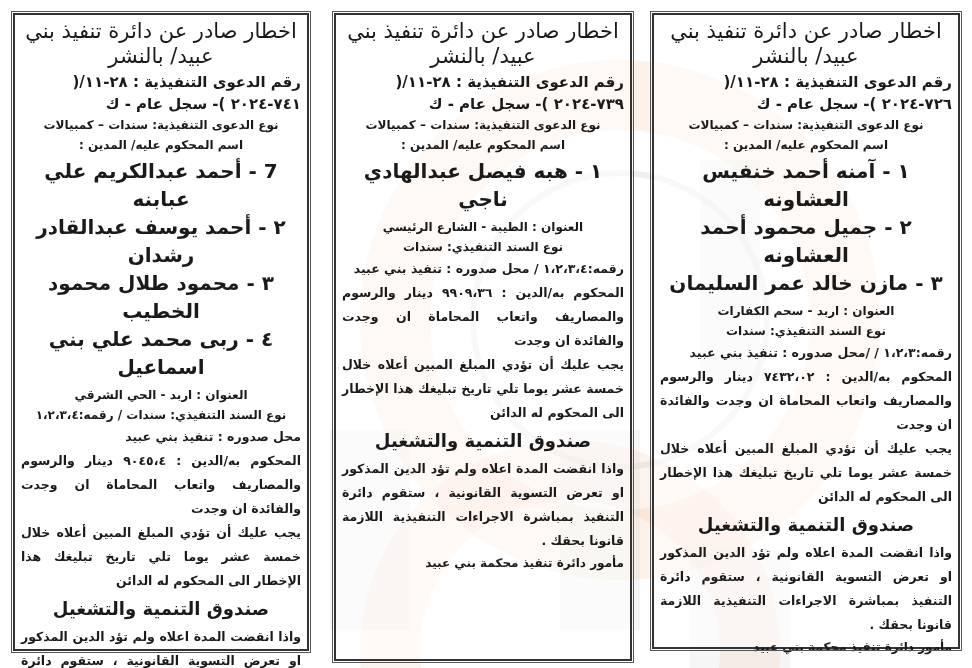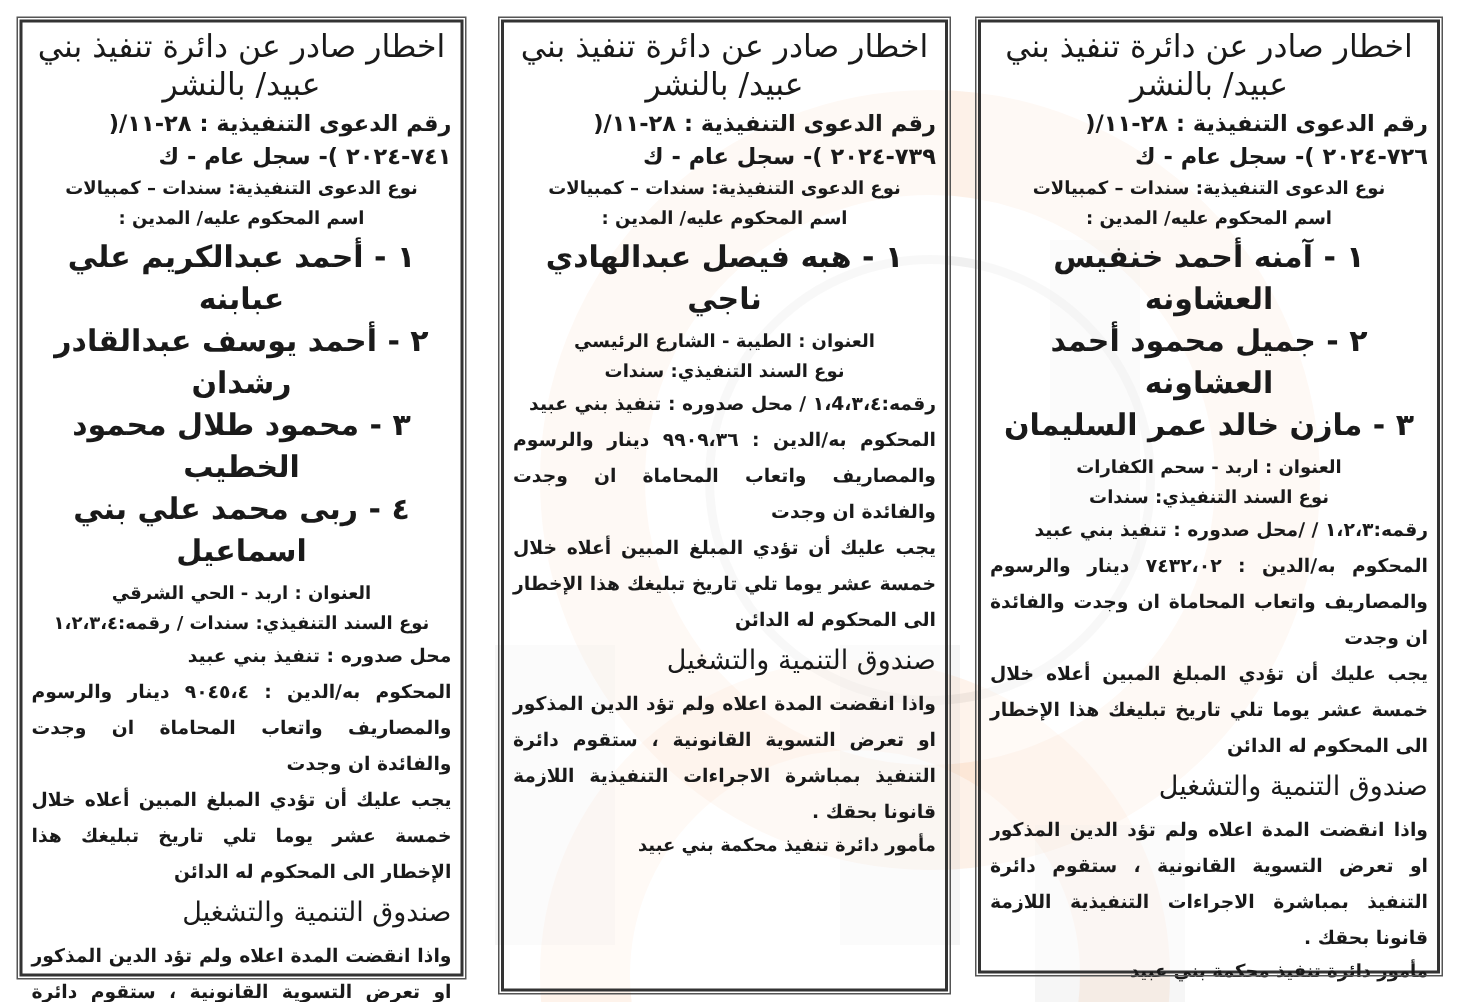--- a/index.html
+++ b/index.html
@@ -12,21 +12,21 @@
   .notice{position:absolute;top:13px;border:2px solid #333;outline:1px solid #555;outline-offset:1px;box-sizing:border-box;padding:4px 6px 4px 6px;direction:rtl;text-align:right;background:rgba(255,255,255,0.55);}
   .n-right{left:652px;width:308px;height:636px;}
   .n-mid{left:334px;width:298px;height:648px;}
   .n-left{left:13px;width:296px;height:638px;}
   .title{font-weight:normal;font-size:21px;line-height:25px;text-align:center;margin:0 0 2px 0;}
   .case{font-weight:bold;font-size:15px;line-height:22px;}
   .small{font-weight:bold;font-size:12px;line-height:20px;text-align:center;}
   .names{font-weight:bold;font-size:20px;line-height:28px;text-align:center;margin:2px 0 4px;}
   .name{display:block;}
   .body{font-weight:bold;font-size:12.5px;line-height:24px;text-align:justify;}
-  .fund{font-weight:normal;font-size:18px;line-height:24px;text-align:right;margin:4px 0;}
+  .fund{font-weight:bold;font-size:18px;line-height:24px;text-align:center;margin:4px 0;}
   .sign{font-weight:bold;font-size:12px;line-height:20px;}
 </style>
 </head>
 <body>
 
 <div class="watermark wm-ring"></div>
 <div class="watermark wm-ring2"></div>
 <div class="watermark wm-ring3"></div>
 <div class="watermark wm-bar" style="left:330px;top:430px;width:80px;height:200px;"></div>
 <div class="watermark wm-bar" style="left:560px;top:430px;width:80px;height:200px;"></div>
@@ -56,35 +56,35 @@
 <div class="notice n-mid">
   <div class="title">اخطار صادر عن دائرة تنفيذ بني عبيد/ بالنشر</div>
   <div class="case">رقم الدعوى التنفيذية : ٢٨-١١/( ٧٣٩-٢٠٢٤ )- سجل عام - ك</div>
   <div class="small">نوع الدعوى التنفيذية: سندات – كمبيالات</div>
   <div class="small">اسم المحكوم عليه/ المدين :</div>
   <div class="names">
     <span class="name">١ - هبه فيصل عبدالهادي ناجي</span>
   </div>
   <div class="small">العنوان : الطيبة - الشارع الرئيسي</div>
   <div class="small">نوع السند التنفيذي: سندات</div>
-  <div class="body">رقمه:١،4،٣،٤ / محل صدوره : تنفيذ بني عبيد</div>
+  <div class="body">رقمه:١،٢،٣،٤ / محل صدوره : تنفيذ بني عبيد</div>
   <div class="body">المحكوم به/الدين : ٩٩٠٩،٣٦ دينار والرسوم والمصاريف واتعاب المحاماة ان وجدت والفائدة ان وجدت</div>
   <div class="body">يجب عليك أن تؤدي المبلغ المبين أعلاه خلال خمسة عشر يوما تلي تاريخ تبليغك هذا الإخطار الى المحكوم له الدائن</div>
   <div class="fund">صندوق التنمية والتشغيل</div>
   <div class="body">واذا انقضت المدة اعلاه ولم تؤد الدين المذكور او تعرض التسوية القانونية ، ستقوم دائرة التنفيذ بمباشرة الاجراءات التنفيذية اللازمة قانونا بحقك .</div>
   <div class="sign">مأمور دائرة تنفيذ محكمة بني عبيد</div>
 </div>
 
 <div class="notice n-left">
   <div class="title">اخطار صادر عن دائرة تنفيذ بني عبيد/ بالنشر</div>
   <div class="case">رقم الدعوى التنفيذية : ٢٨-١١/( ٧٤١-٢٠٢٤ )- سجل عام - ك</div>
   <div class="small">نوع الدعوى التنفيذية: سندات – كمبيالات</div>
   <div class="small">اسم المحكوم عليه/ المدين :</div>
   <div class="names">
-    <span class="name">١ - أحمد عبدالكريم علي عبابنه</span>
+    <span class="name">7 - أحمد عبدالكريم علي عبابنه</span>
     <span class="name">٢ - أحمد يوسف عبدالقادر رشدان</span>
     <span class="name">٣ - محمود طلال محمود الخطيب</span>
     <span class="name">٤ - ربى محمد علي بني اسماعيل</span>
   </div>
   <div class="small">العنوان : اربد - الحي الشرقي</div>
   <div class="small">نوع السند التنفيذي: سندات / رقمه:١،٢،٣،٤</div>
   <div class="body">محل صدوره : تنفيذ بني عبيد</div>
   <div class="body">المحكوم به/الدين : ٩٠٤٥،٤ دينار والرسوم والمصاريف واتعاب المحاماة ان وجدت والفائدة ان وجدت</div>
   <div class="body">يجب عليك أن تؤدي المبلغ المبين أعلاه خلال خمسة عشر يوما تلي تاريخ تبليغك هذا الإخطار الى المحكوم له الدائن</div>
   <div class="fund">صندوق التنمية والتشغيل</div>

